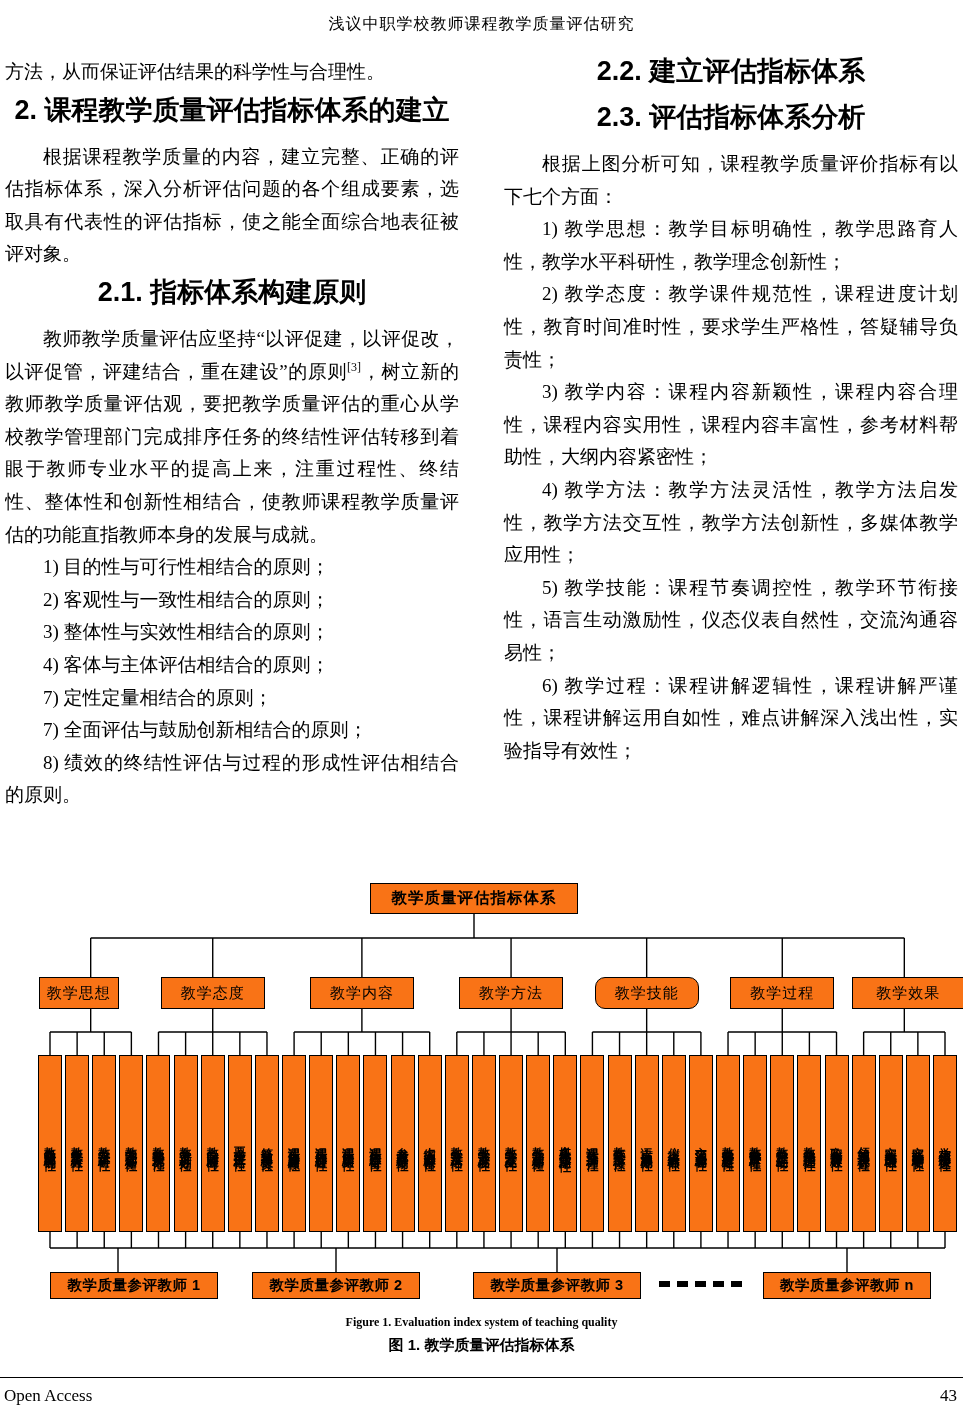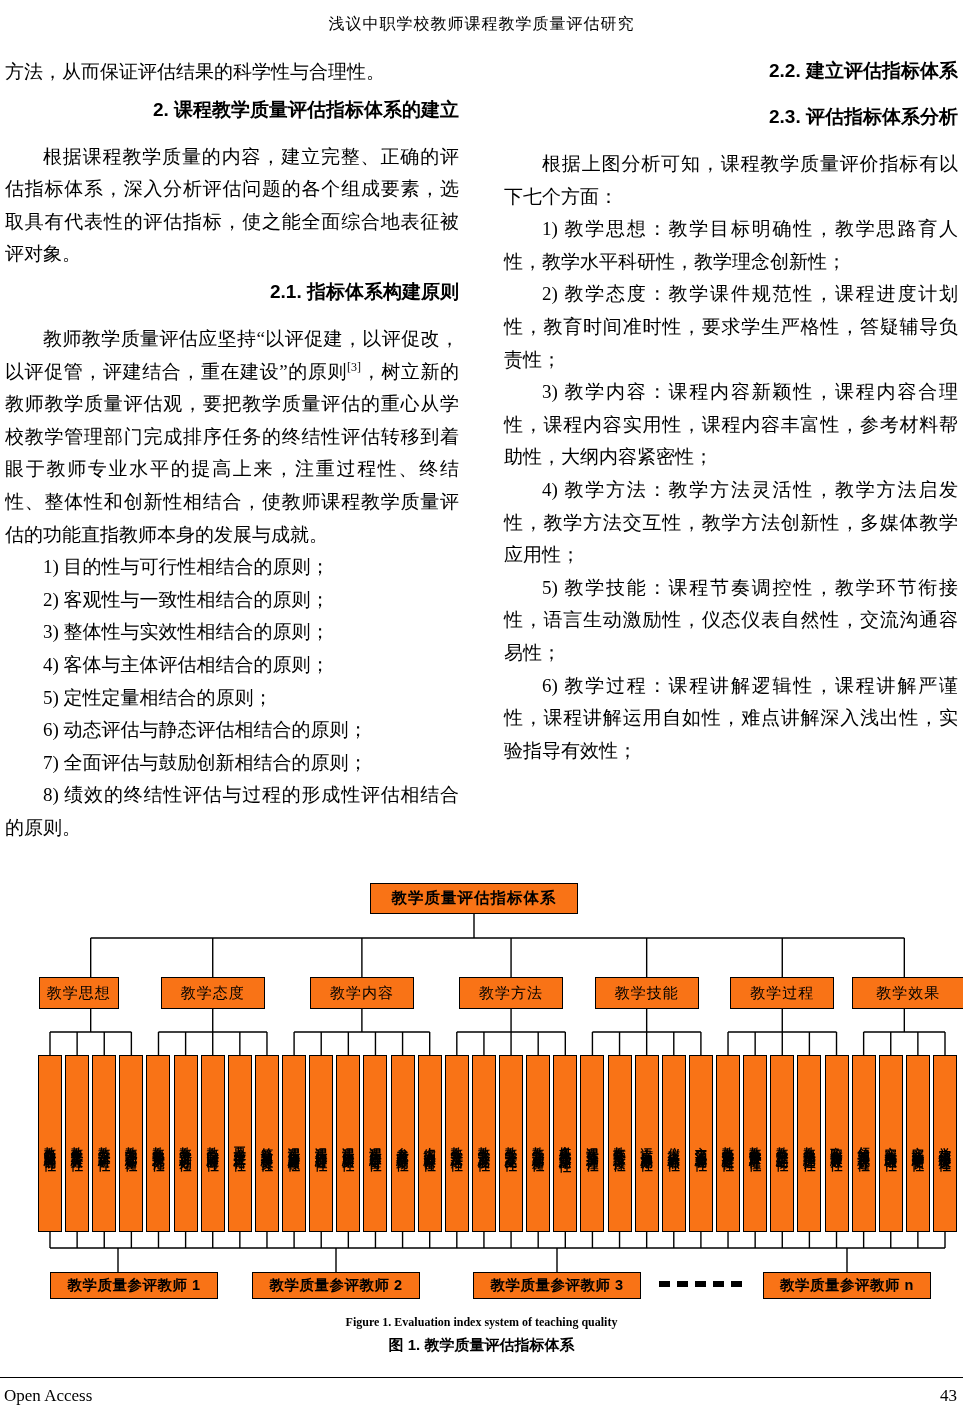--- a/index.html
+++ b/index.html
@@ -15,22 +15,22 @@
   }
   .columns {
     position:absolute; top:56px; left:5px; right:5px; height:818px;
     display:flex; gap:45px; overflow:hidden;
   }
   .col { flex:1; min-width:0; }
   .body-text { font-size:19px; line-height:32.6px; text-align:justify; margin:0; }
   .indent { text-indent:2em; }
   .sec-heading {
     font-family:"Liberation Sans","DejaVu Sans",sans-serif;
-    font-weight:bold; font-size:19px; line-height:30px;
-    margin:6px 0 16px 0; text-align:right; text-indent:0;
+    font-weight:bold; font-size:27px; line-height:30px;
+    margin:6px 0 16px 0; text-align:center; text-indent:0;
   }
   .sec-heading.first { margin-top:0; }
   sup { font-size:12px; line-height:0; }
   .list-item { font-size:19px; line-height:32.6px; text-align:justify; text-indent:2em; margin:0; }
 
   
   .figure-block { position:absolute; top:875px; left:0; width:963px; height:435px; }
   .figure-block svg { position:absolute; top:0; left:0; }
   .node {
     position:absolute; box-sizing:border-box; background:#f97316;
@@ -81,22 +81,21 @@
     <p class="body-text">方法，从而保证评估结果的科学性与合理性。</p>
     <h2 class="sec-heading">2. 课程教学质量评估指标体系的建立</h2>
     <p class="body-text indent">根据课程教学质量的内容，建立完整、正确的评估指标体系，深入分析评估问题的各个组成要素，选取具有代表性的评估指标，使之能全面综合地表征被评对象。</p>
     <h2 class="sec-heading">2.1. 指标体系构建原则</h2>
     <p class="body-text indent"><span>教师教学质量评估应坚持“以评促建，以评促改，以评促管，评建结合，重在建设”的原则</span><sup>[3]</sup><span>，树立新的教师教学质量评估观，要把教学质量评估的重心从学校教学管理部门完成排序任务的终结性评估转移到着眼于教师专业水平的提高上来，注重过程性、终结性、整体性和创新性相结合，使教师课程教学质量评估的功能直指教师本身的发展与成就。</span></p>
     <div>
         <p class="list-item">1) 目的性与可行性相结合的原则；</p>
         <p class="list-item">2) 客观性与一致性相结合的原则；</p>
         <p class="list-item">3) 整体性与实效性相结合的原则；</p>
         <p class="list-item">4) 客体与主体评估相结合的原则；</p>
-        <p class="list-item">5) 定性定量相结合的原则；</p>
-        <p class="list-item">6) 动态评估与静态评估相结合的原则；</p>
+        <p class="list-item">7) 定性定量相结合的原则；</p>
         <p class="list-item">7) 全面评估与鼓励创新相结合的原则；</p>
         <p class="list-item">8) 绩效的终结性评估与过程的形成性评估相结合的原则。</p>
       </div>
   </div>
 
   <div class="col">
     <h2 class="sec-heading first">2.2. 建立评估指标体系</h2>
     <h2 class="sec-heading">2.3. 评估指标体系分析</h2>
     <p class="body-text indent">根据上图分析可知，课程教学质量评价指标有以下七个方面：</p>
     <div>
@@ -228,21 +227,21 @@
     <div class="node leaf-node" style="left: 336.333px; top: 180px; width: 24px; height: 177px;">课程内容实用性</div>
     <div class="node leaf-node" style="left: 363.455px; top: 180px; width: 24px; height: 177px;">课程内容丰富性</div>
     <div class="node leaf-node" style="left: 390.576px; top: 180px; width: 24px; height: 177px;">参考材料帮助性</div>
     <div class="node leaf-node" style="left: 417.697px; top: 180px; width: 24px; height: 177px;">大纲内容紧密性</div>
     <div class="node branch-node" style="left: 459.061px; top: 102px; width: 104px; height: 32px;">教学方法</div>
     <div class="node leaf-node" style="left: 444.818px; top: 180px; width: 24px; height: 177px;">教学方法灵活性</div>
     <div class="node leaf-node" style="left: 471.939px; top: 180px; width: 24px; height: 177px;">教学方法启发性</div>
     <div class="node leaf-node" style="left: 499.061px; top: 180px; width: 24px; height: 177px;">教学方法交互性</div>
     <div class="node leaf-node" style="left: 526.182px; top: 180px; width: 24px; height: 177px;">教学方法创新性</div>
     <div class="node leaf-node" style="left: 553.303px; top: 180px; width: 24px; height: 177px;">多媒体教学应用性</div>
-    <div class="node branch-node" style="left: 594.667px; top: 102px; width: 104px; height: 32px;">教学技能</div>
+    <div class="node branch-node" style="left: 594.667px; top: 102px; width: 104px; height: 32px; border-radius: 10px;">教学技能</div>
     <div class="node leaf-node" style="left: 580.424px; top: 180px; width: 24px; height: 177px;">课程节奏调控性</div>
     <div class="node leaf-node" style="left: 607.545px; top: 180px; width: 24px; height: 177px;">教学环节衔接性</div>
     <div class="node leaf-node" style="left: 634.667px; top: 180px; width: 24px; height: 177px;">语言生动激励性</div>
     <div class="node leaf-node" style="left: 661.788px; top: 180px; width: 24px; height: 177px;">仪态仪表自然性</div>
     <div class="node leaf-node" style="left: 688.909px; top: 180px; width: 24px; height: 177px;">交流沟通容易性</div>
     <div class="node branch-node" style="left: 730.273px; top: 102px; width: 104px; height: 32px;">教学过程</div>
     <div class="node leaf-node" style="left: 716.03px; top: 180px; width: 24px; height: 177px;">教学讲解逻辑性</div>
     <div class="node leaf-node" style="left: 743.152px; top: 180px; width: 24px; height: 177px;">教学讲解严谨性</div>
     <div class="node leaf-node" style="left: 770.273px; top: 180px; width: 24px; height: 177px;">教学过程主动性</div>
     <div class="node leaf-node" style="left: 797.394px; top: 180px; width: 24px; height: 177px;">教学规律把握性</div>

